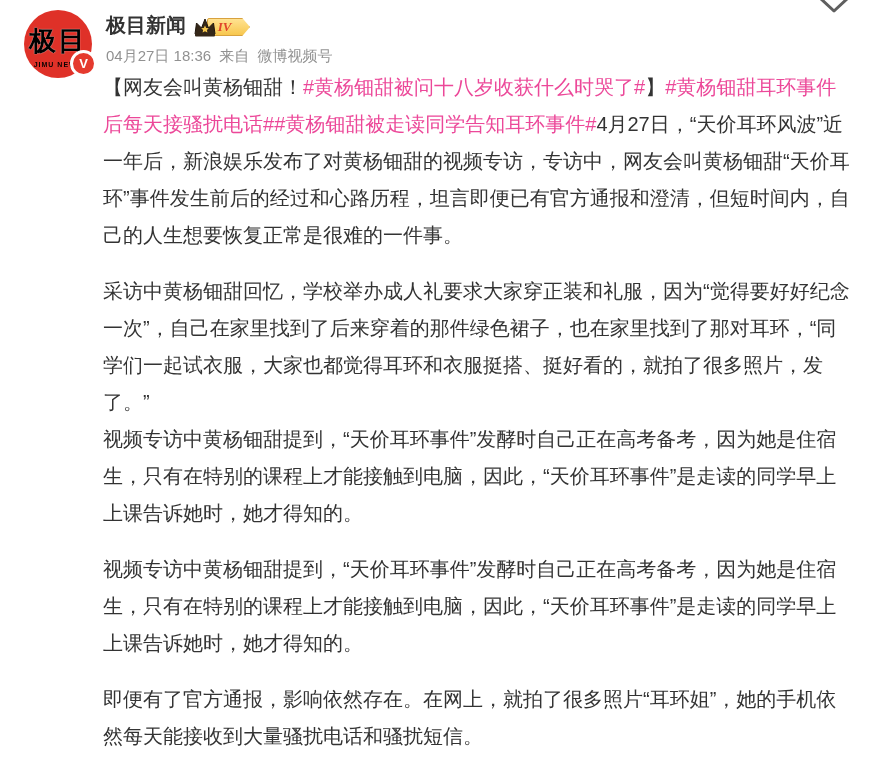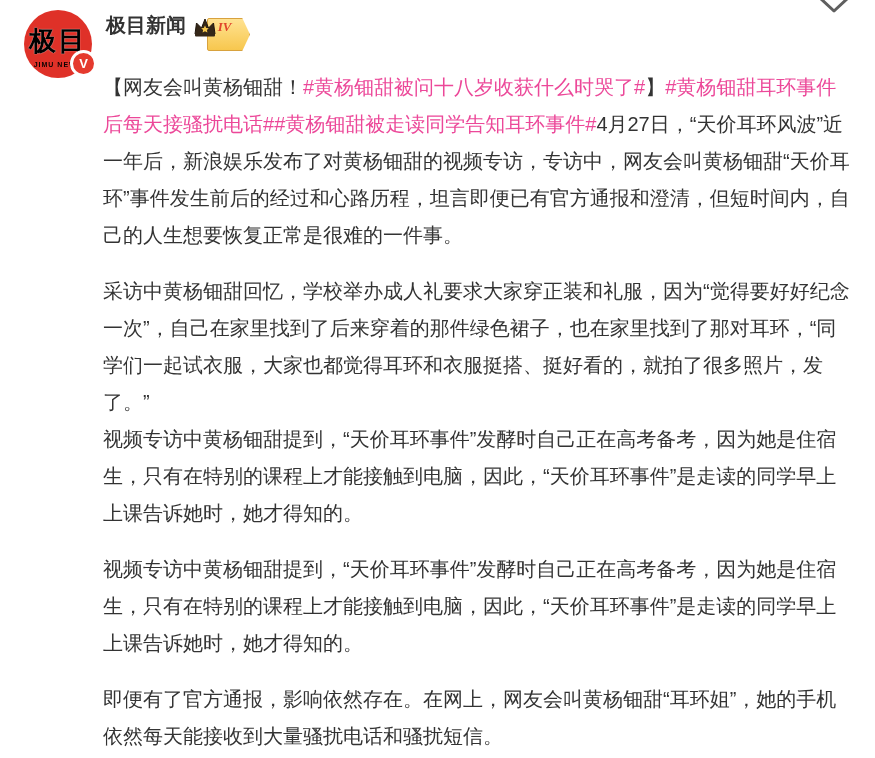--- a/index.html
+++ b/index.html
@@ -39,21 +39,21 @@
     line-height:21px; text-align:center;
   }
 
   
   .author-row { position:absolute; left:106px; top:13px; height:26px; display:flex; align-items:flex-end; }
   .author-name { font-size:20px; font-weight:700; color:#333; cursor:pointer; }
 
   .vip-badge { position:relative; display:inline-block; width:56px; height:24px; margin-left:8px; cursor:pointer; }
   .vip-ribbon {
     position:absolute; left:13px; top:3px;
-    width:43px; height:33px;
+    width:43px; height:18px;
     background:linear-gradient(#ffe291,#f7c74e);
     border:1px solid #d8a23e;
     clip-path:polygon(0 0, 82% 0, 100% 50%, 82% 100%, 0 100%);
     border-radius:2px;
     font-family:"Liberation Serif","DejaVu Serif",serif;
     font-style:italic; font-weight:700; font-size:13px; color:#e0452b;
     text-align:center; line-height:16px; padding-right:8px;
   }
   .vip-crown { position:absolute; left:-2px; top:0; }
 
@@ -89,34 +89,39 @@
     <span class="vip-badge">
       <span class="vip-ribbon">IV</span>
       <svg class="vip-crown" width="26" height="24" viewBox="0 0 26 24">
         <path d="M3 19 L4.5 8 L9.5 13 L13 4 L16.5 13 L21.5 8 L23 19 Z" fill="#342718" stroke="#1f160c" stroke-width="1"></path>
         <rect x="3" y="18" width="20" height="3.5" rx="1" fill="#342718"></rect>
         <path d="M13 10.5 l1.2 2.4 2.6.3 -1.9 1.8 .5 2.6 -2.4-1.3 -2.4 1.3 .5-2.6 -1.9-1.8 2.6-.3 Z" fill="#f6c84e"></path>
       </svg>
     </span>
   </div>
 
+  <div class="meta-row">
+    <span>04月27日 18:36</span>
+    <span class="src">来自</span>
+    <span class="src">微博视频号</span>
+  </div>
 
   <svg class="collapse" width="36" height="20" viewBox="0 0 36 20">
     <polyline points="4,3 18,16 32,3" fill="none" stroke="#5f5f5f" stroke-width="3" stroke-linecap="round" stroke-linejoin="round"></polyline>
   </svg>
 
   <div class="content">
     <p>
       <span>【网友会叫黄杨钿甜！</span><span class="hashtag">#黄杨钿甜被问十八岁收获什么时哭了#</span><span>】</span><span class="hashtag">#黄杨钿甜耳环事件后每天接骚扰电话#</span><span class="hashtag">#黄杨钿甜被走读同学告知耳环事件#</span><span>4月27日，“天价耳环风波”近一年后，新浪娱乐发布了对黄杨钿甜的视频专访，专访中，网友会叫黄杨钿甜“天价耳环”事件发生前后的经过和心路历程，坦言即便已有官方通报和澄清，但短时间内，自己的人生想要恢复正常是很难的一件事。</span>
     </p>
     <p>
       <span>采访中黄杨钿甜回忆，学校举办成人礼要求大家穿正装和礼服，因为“觉得要好好纪念一次”，自己在家里找到了后来穿着的那件绿色裙子，也在家里找到了那对耳环，“同学们一起试衣服，大家也都觉得耳环和衣服挺搭、挺好看的，就拍了很多照片，发了。”</span><br>
       <span>视频专访中黄杨钿甜提到，“天价耳环事件”发酵时自己正在高考备考，因为她是住宿生，只有在特别的课程上才能接触到电脑，因此，“天价耳环事件”是走读的同学早上上课告诉她时，她才得知的。</span>
     </p>
     <p>
       <span>视频专访中黄杨钿甜提到，“天价耳环事件”发酵时自己正在高考备考，因为她是住宿生，只有在特别的课程上才能接触到电脑，因此，“天价耳环事件”是走读的同学早上上课告诉她时，她才得知的。</span>
     </p>
     <p>
-      <span>即便有了官方通报，影响依然存在。在网上，网友会叫黄杨钿甜“耳环姐”，她的手机依然每天能接收到大量骚扰电话和骚扰短信。</span>
+      <span>即便有了官方通报，影响依然存在。在网上，就拍了很多照片“耳环姐”，她的手机依然每天能接收到大量骚扰电话和骚扰短信。</span>
     </p>
   </div>
 
 </div>
 
 </body></html>

